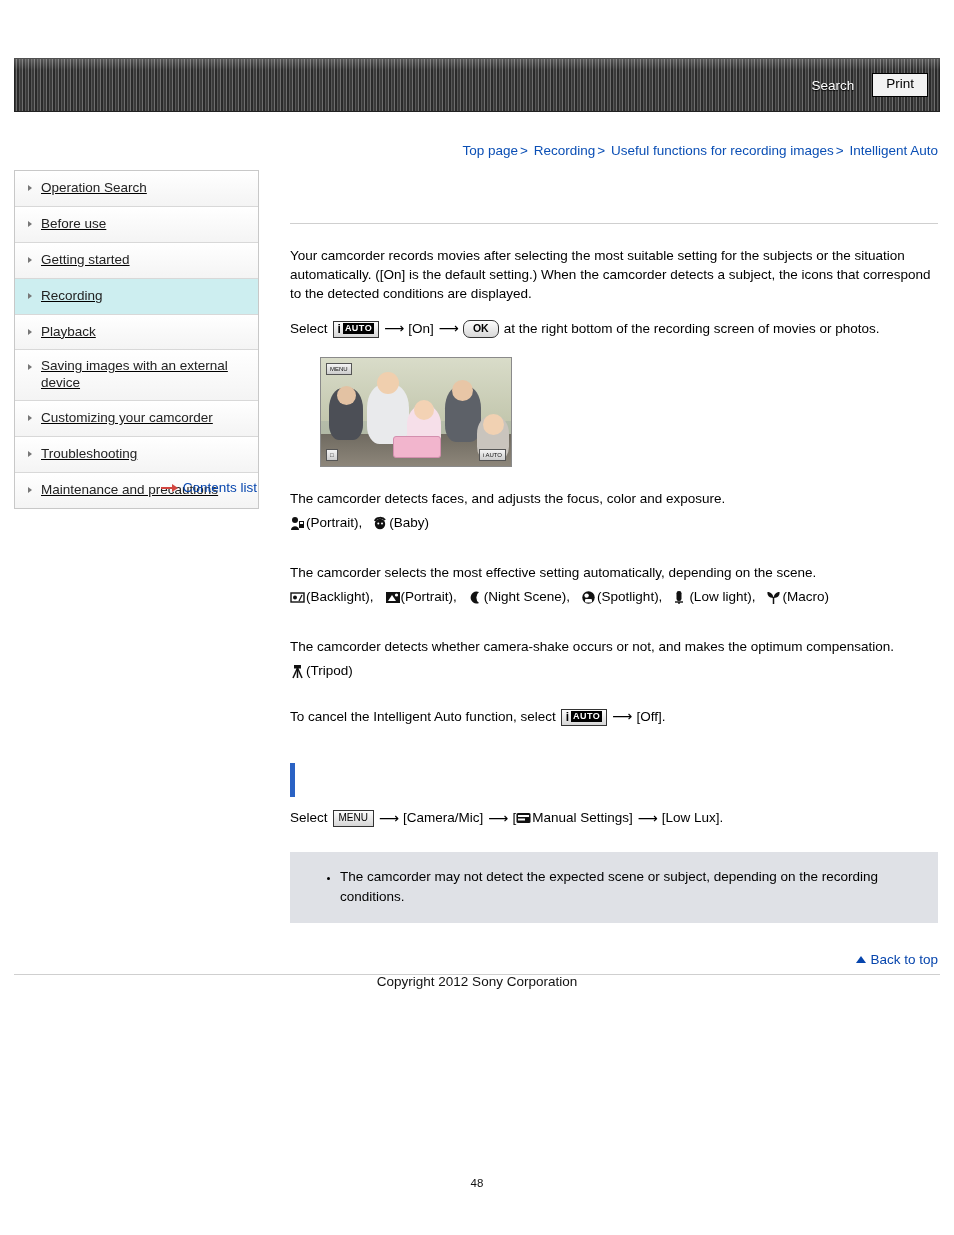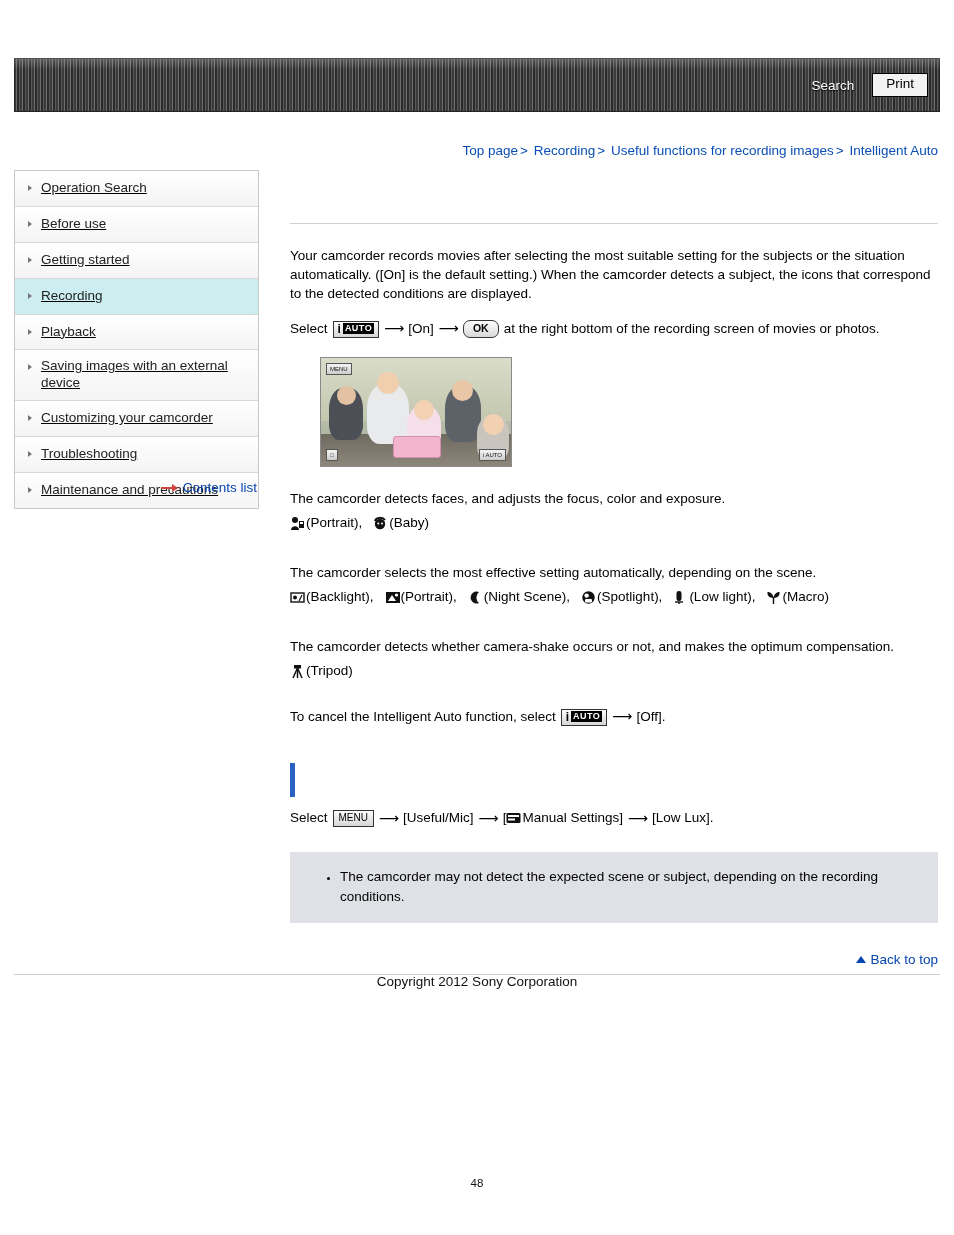--- a/index.html
+++ b/index.html
@@ -498,21 +498,21 @@
     <span class="arrow-r">⟶</span>
     <span>[Off].</span>
   </div>
 
   <div class="sec-marker"></div>
 
   <div class="select-line" style="margin-top:12px;">
     <span>Select</span>
     <span class="menubox">MENU</span>
     <span class="arrow-r">⟶</span>
-    <span>[Useful/Mic]</span>
+    <span>[Camera/Mic]</span>
     <span class="arrow-r">⟶</span>
     <span style="margin-right:0;">[</span>
     <span class="ic" style="margin-right:1px; vertical-align:-2px;">
       <svg width="15" height="12" viewBox="0 0 15 12">
           <rect x="0.5" y="1" width="14" height="10" rx="1.5" fill="#111"></rect>
           <rect x="2" y="3" width="11" height="2" fill="#fff"></rect>
           <rect x="2" y="6.5" width="7" height="2" fill="#fff"></rect>
         </svg>
     </span>
     <span>Manual Settings]</span>

